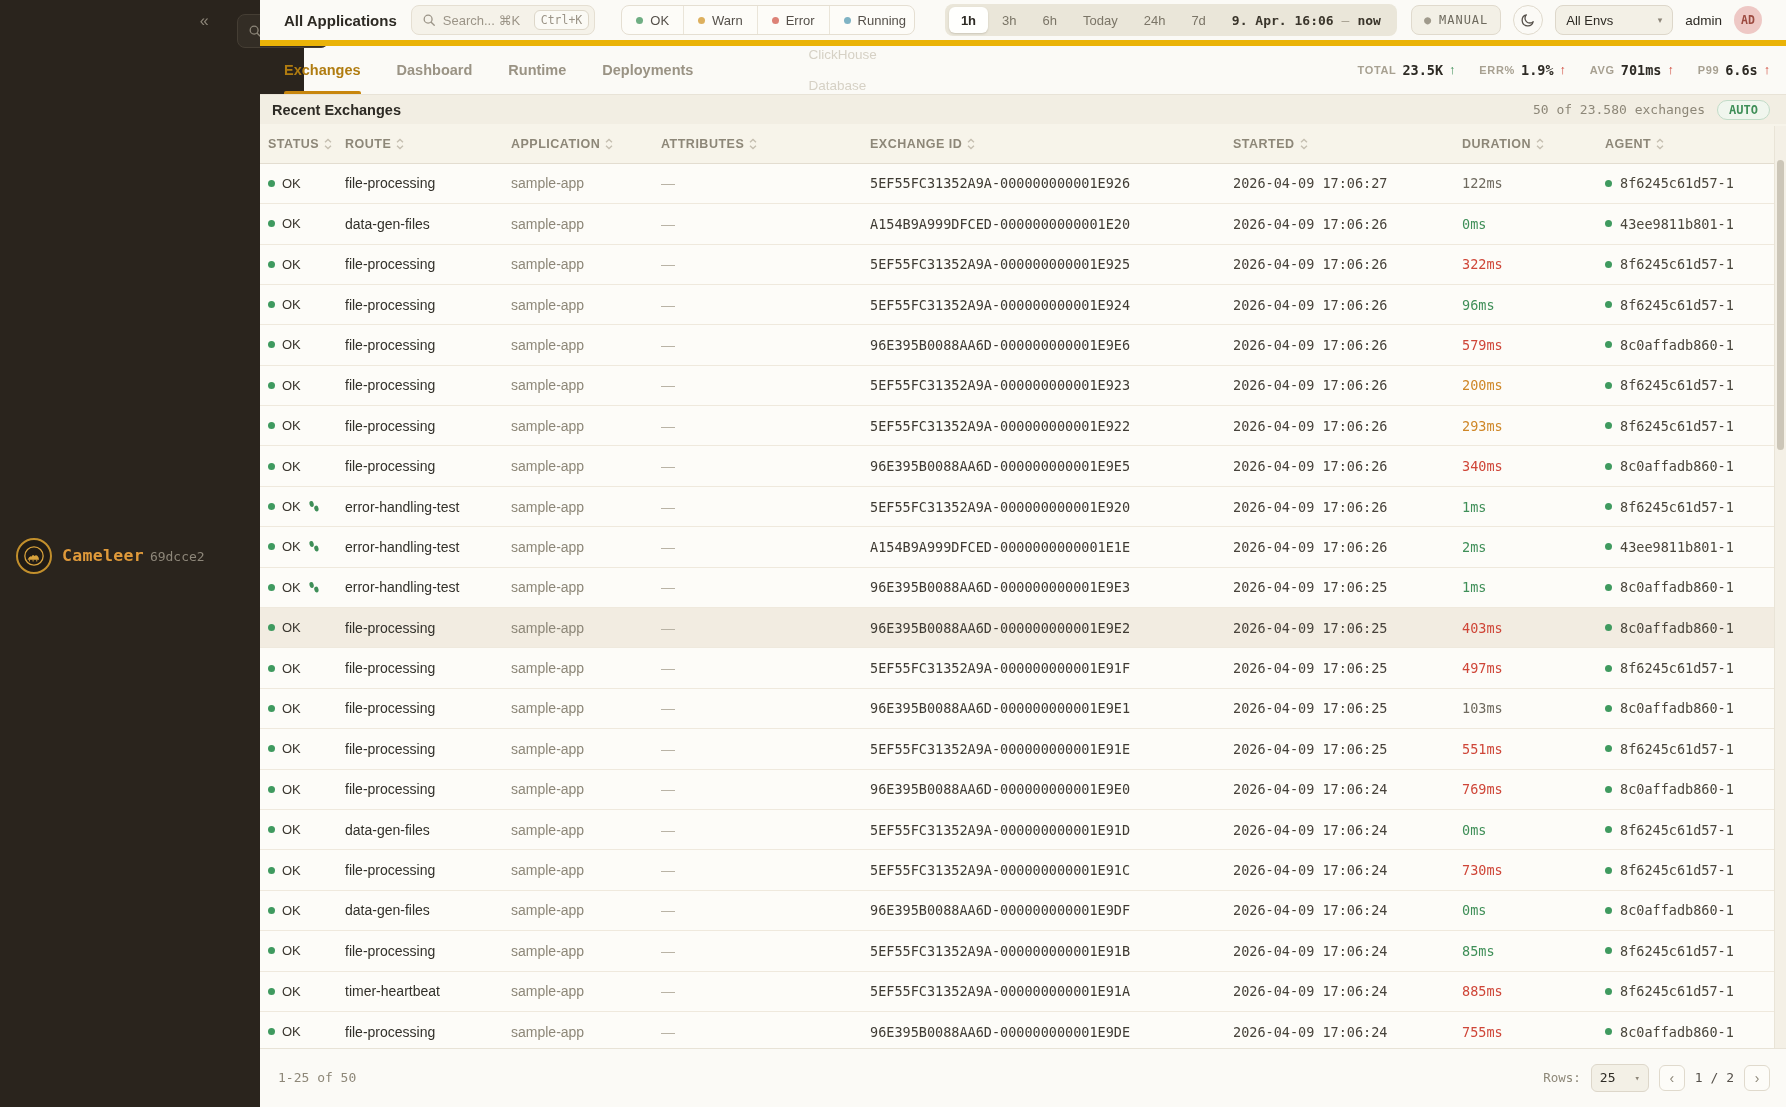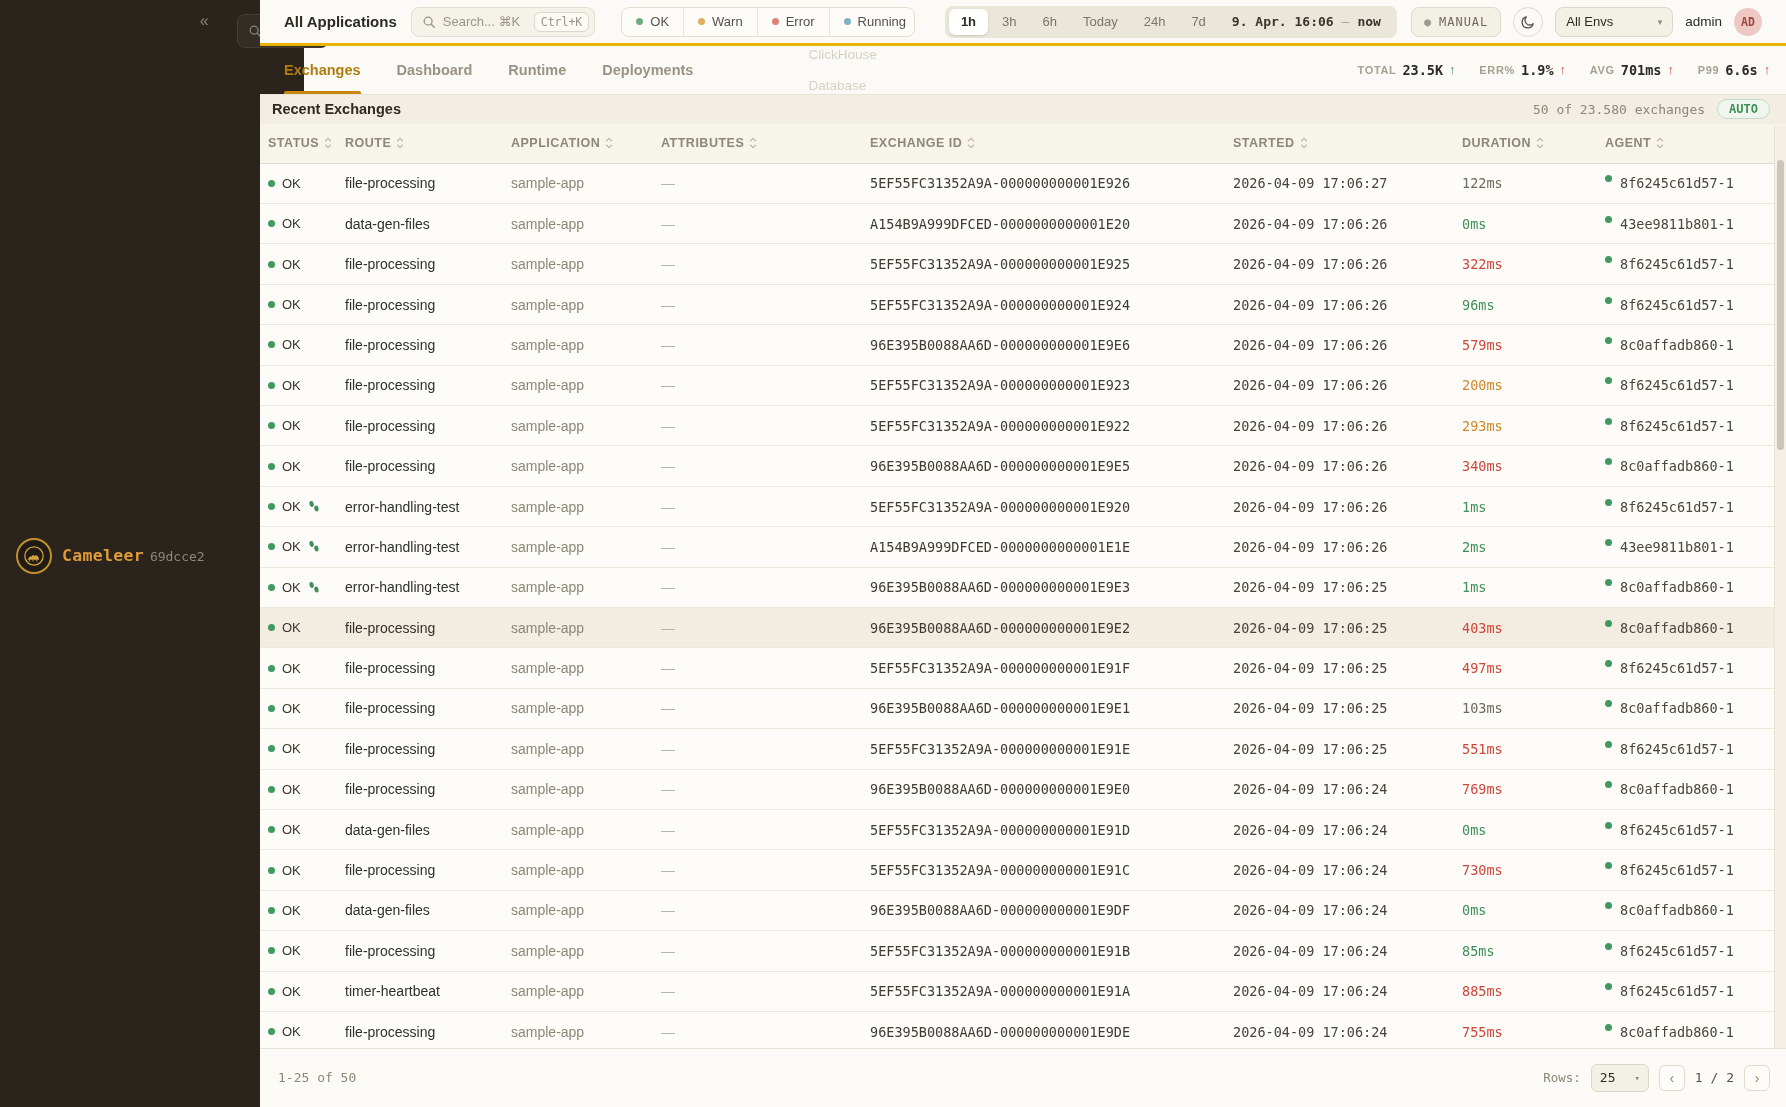--- a/index.html
+++ b/index.html
@@ -35,21 +35,21 @@
   .sb-admin-list { margin-top:8px; }
   .sb-admin-item { padding:8px 14px 8px 34px; color:#d6d1c5; font-size:13.5px; cursor:pointer; }
   .sb-divider { border-top:1px solid #3a342b; margin-top:16px; }
   .sb-footer { margin-top:auto; padding:16px; display:flex; align-items:center; gap:9px; color:#a7a091; font-size:13px; cursor:pointer; }
   svg.icon { display:block; }
 
   
   .main { position:absolute; left:260px; top:0; width:1526px; height:1107px; display:flex; flex-direction:column; }
 
   
-  .topbar { height:47px; border-bottom:3px solid #eab308; display:flex; align-items:center;
+  .topbar { height:47px; border-bottom:6px solid #eab308; display:flex; align-items:center;
     padding:0 24px; gap:14px; background:#fbfaf6; }
   .scope { font-size:15px; font-weight:bold; color:#2d2a24; white-space:nowrap; cursor:pointer; }
   .search { width:188px; height:30px; background:#f5f2e9; border:1px solid #e5dfd2; border-radius:8px;
     display:flex; align-items:center; gap:7px; padding:0 5px 0 10px; color:#9b9487; font-size:13px; cursor:text; }
   .search .ph { flex:1; white-space:nowrap; overflow:hidden; }
   .kbd { border:1px solid #ddd7c9; background:#fbfaf5; border-radius:6px; padding:2px 6px;
     font-family:"DejaVu Sans Mono",monospace; font-size:11.5px; color:#9b9487; white-space:nowrap; }
   .chips { display:flex; height:30px; border:1px solid #e5dfd2; border-radius:8px; overflow:hidden;
     background:#fdfcf8; margin-left:12px; }
   .chip { display:flex; align-items:center; gap:7px; padding:0 14px; font-size:13px; color:#55504a;
@@ -114,21 +114,21 @@
   .trow.highlight { background:#f2ece1; }
   .cell-status { display:flex; align-items:center; gap:7px; }
   .st-ok { font-size:13px; font-weight:500; color:#3a362e; }
   .cell-route { font-size:14px; color:#32302a; font-weight:500; }
   .cell-app { font-size:14px; color:#8d8778; }
   .cell-attr { font-size:14px; color:#b9b3a5; }
   .cell-id { font-family:"DejaVu Sans Mono",monospace; font-size:13.5px; color:#3f3b33; }
   .cell-started { font-family:"DejaVu Sans Mono",monospace; font-size:13.5px; color:#47423a; }
   .cell-dur { font-family:"DejaVu Sans Mono",monospace; font-size:13.5px; }
   .dur-neutral { color:#6e695e; } .dur-green { color:#3f8f58; } .dur-orange { color:#cf8728; } .dur-red { color:#cf4638; }
-  .cell-agent { display:flex; gap:8px; font-family:"DejaVu Sans Mono",monospace;
+  .cell-agent { display:flex; align-items:center; gap:8px; font-family:"DejaVu Sans Mono",monospace;
     font-size:13.5px; color:#4a463c; }
 
   
   .scroll-track { position:absolute; right:0; top:126px; width:12px; height:937px;
     background:#f4f0e6; border-left:1px solid #e9e4d7; }
   .scroll-thumb { position:absolute; left:2px; top:34px; width:7px; height:290px;
     background:#ccc6b8; border-radius:4px; cursor:pointer; }
 
   
   .bottombar { height:60px; border-top:1px solid #e8e3d7; background:#fbfaf6; display:flex;

